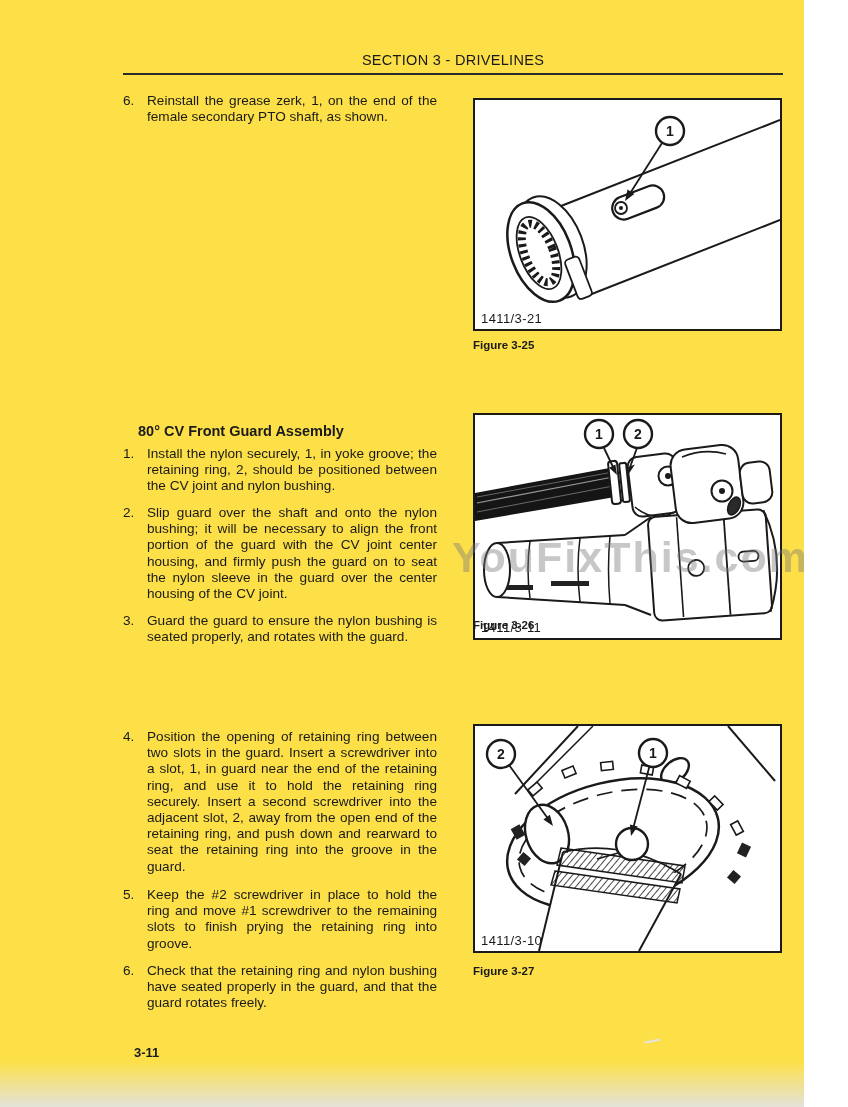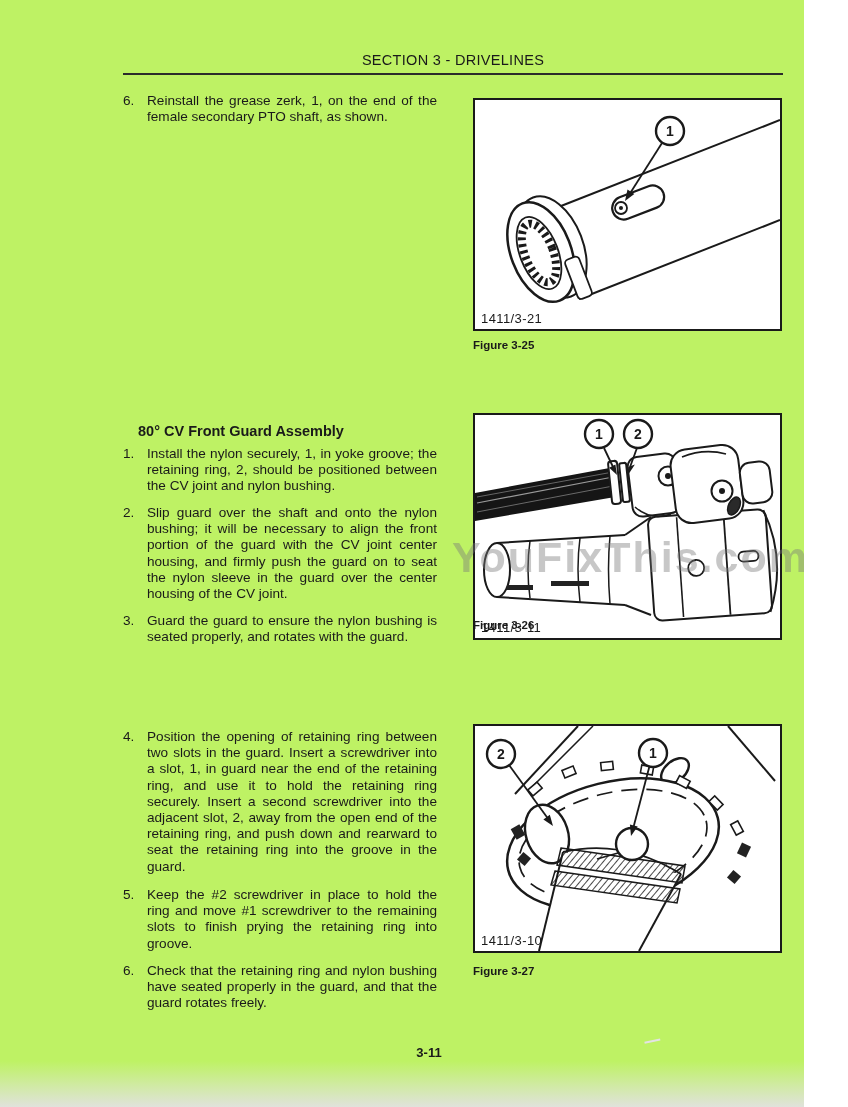--- a/index.html
+++ b/index.html
@@ -1,36 +1,36 @@
 <!DOCTYPE html>
 <html><head>
 <meta charset="utf-8">
 <style>
   html,body{margin:0;padding:0;background:#fff;}
-  .page{position:relative;width:804px;height:1107px;background:#bef264;overflow:hidden;
+  .page{position:relative;width:804px;height:1107px;background:#fde047;overflow:hidden;
         font-family:"Liberation Sans",sans-serif;color:#1a1a1a;}
   .header-title{position:absolute;left:123px;top:52px;width:660px;text-align:center;
         font-size:14.5px;letter-spacing:.3px;}
   .header-rule{position:absolute;left:123px;top:73px;width:660px;height:2px;background:#2b2b2b;}
   .step{position:absolute;left:123px;width:314px;display:flex;font-size:13.6px;line-height:16.2px;}
   .step .num{flex:0 0 24px;}
   .step .body{flex:1;text-align:justify;}
   .section-heading{position:absolute;left:122px;top:407px;margin:16px;font-size:14.5px;font-weight:700;}
   .figbox{position:absolute;left:473px;width:309px;border:2px solid #1a1a1a;background:#fff;
         box-sizing:border-box;}
   .figbox svg{display:block;width:100%;height:100%;}
   #fig25{top:98px;height:233px;}
   #fig26{top:413px;height:227px;}
   #fig27{top:724px;height:229px;}
   .photo-id{position:absolute;left:6px;bottom:3px;font-size:13px;letter-spacing:.4px;background:transparent;}
   .fig-caption{position:absolute;left:473px;width:309px;text-align:left;font-size:11.5px;font-weight:700;}
   #cap25{top:339px;} #cap26{top:619px;} #cap27{top:965px;}
   .watermark{position:absolute;left:452px;top:533px;z-index:5;white-space:nowrap;
         font-size:43px;font-weight:700;letter-spacing:2px;color:rgba(122,122,122,.42);}
-  .page-number{position:absolute;left:105px;top:1045px;width:648px;text-align:center;
+  .page-number{position:absolute;left:134px;top:1045px;width:648px;
         font-size:13px;font-weight:700;}
   .faint-mark{position:absolute;left:645px;top:1040px;width:16px;height:6px;
         border-top:2px solid #e3e3e3;transform:rotate(-12deg);}
   .bottom-fade{position:absolute;left:0;bottom:0;width:100%;height:46px;
         background:linear-gradient(to bottom,rgba(230,230,230,0) 0%,rgba(226,226,226,.95) 100%);}
   .co-text{font-family:"Liberation Sans",sans-serif;font-size:14px;font-weight:700;}
 </style>
 </head>
 <body>
 

